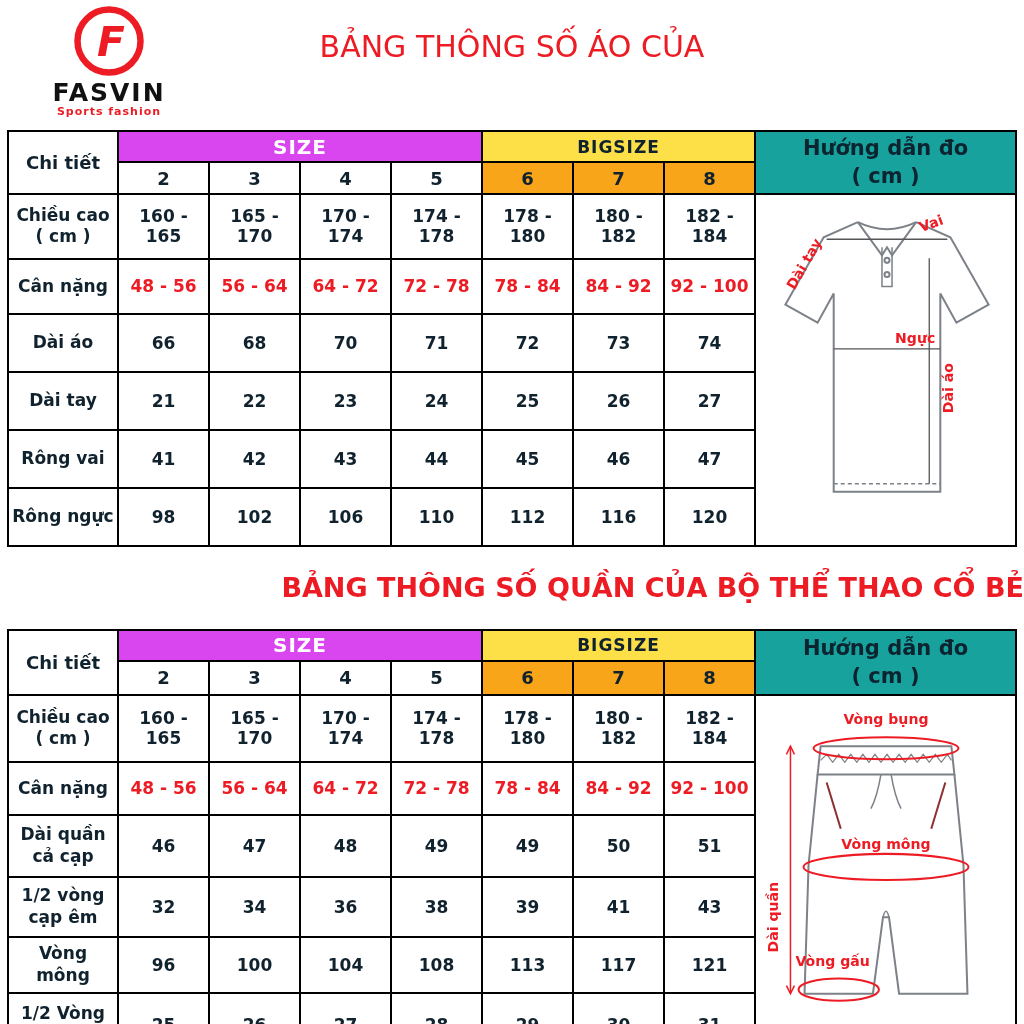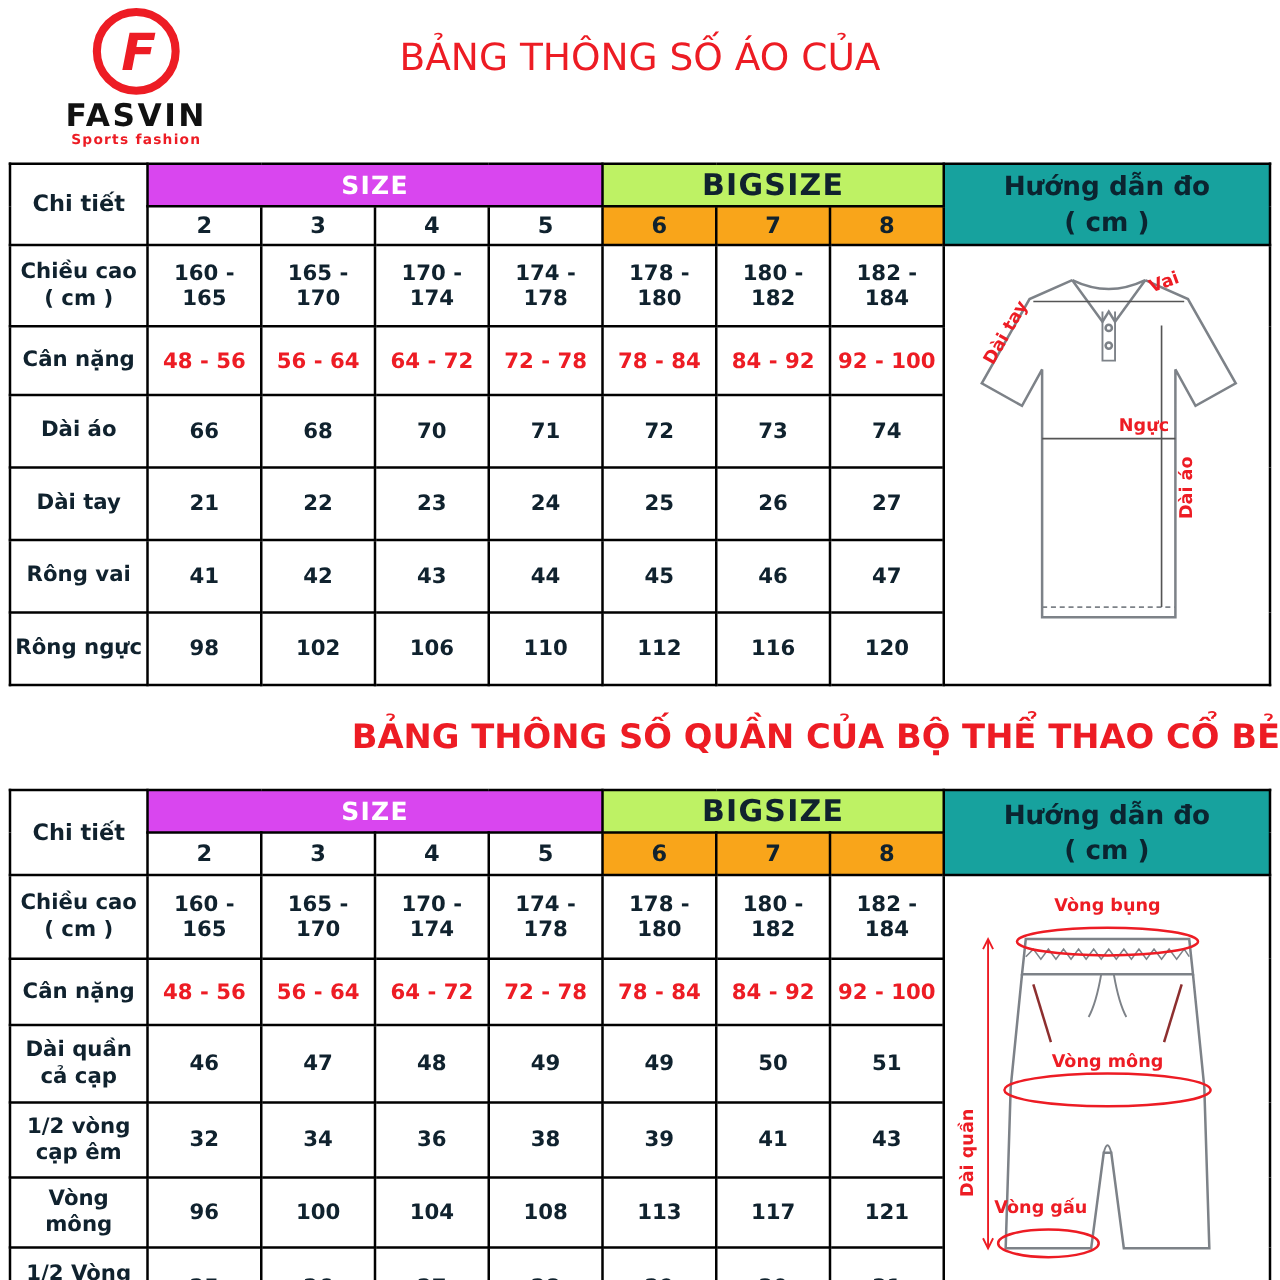--- a/index.html
+++ b/index.html
@@ -15,21 +15,21 @@
   .title-l1 { font-size:30px; line-height:1.5; }
   .title-l2 { font-size:28px; line-height:1.4; }
   .pants-title { text-align:right; color:#ed1c24; font-weight:bold; font-size:27px;
     height:50px; line-height:50px; }
 
   table.spec { border-collapse:collapse; table-layout:fixed; width:1008px; margin:16px auto; }
   .spec th, .spec td { border:2px solid #000; text-align:center; vertical-align:middle;
     font-weight:bold; padding:2px; }
   .corner { background:#fff; font-size:18px; }
   .size-band { background:#d946ef; color:#fff; font-size:20px; letter-spacing:1px; }
-  .bigsize-band { background:#bef264; color:#10222e; font-size:24px; letter-spacing:1px; }
+  .bigsize-band { background:#fde047; color:#10222e; font-size:17px; letter-spacing:1px; }
   .guide-band { background:#17a29e; color:#0b2430; font-size:21px; line-height:1.35; }
   .num { font-size:18px; color:#10222e; background:#fff; }
   .num.big { background:#f9a51a; }
   .rowlabel { font-size:17px; line-height:1.25; }
   .val { font-size:17px; }
   .red-row td.val { color:#ed1c24; }
   td.diagram { background:#fff; padding:0; }
   td.diagram svg { display:block; margin:0 auto; }
 </style>
 </head>

